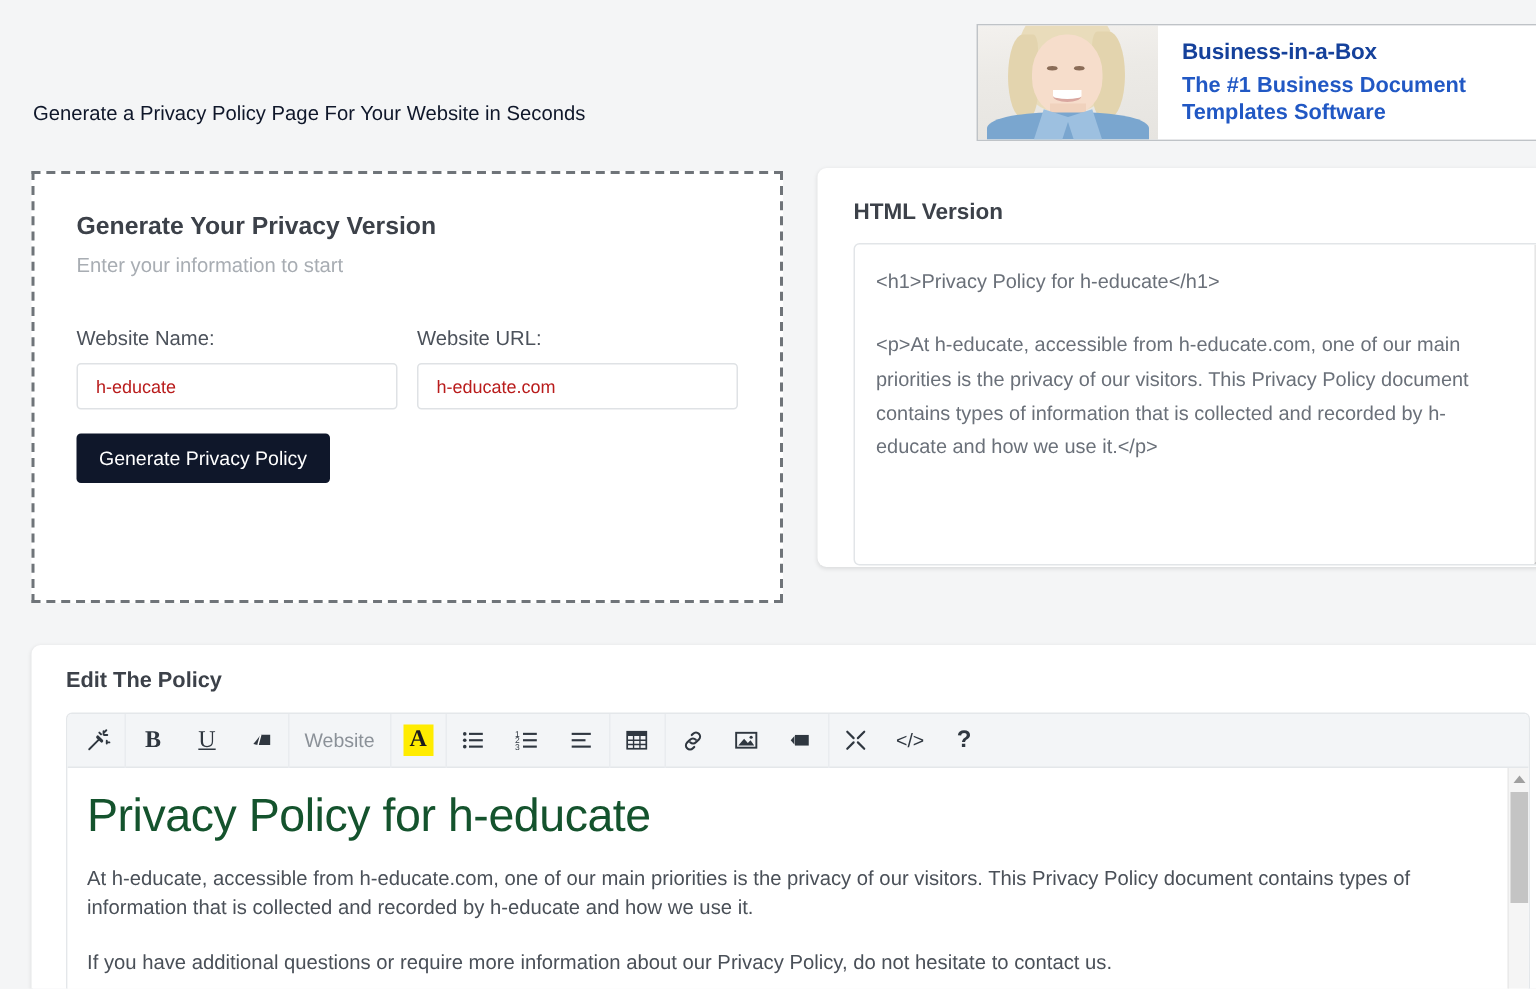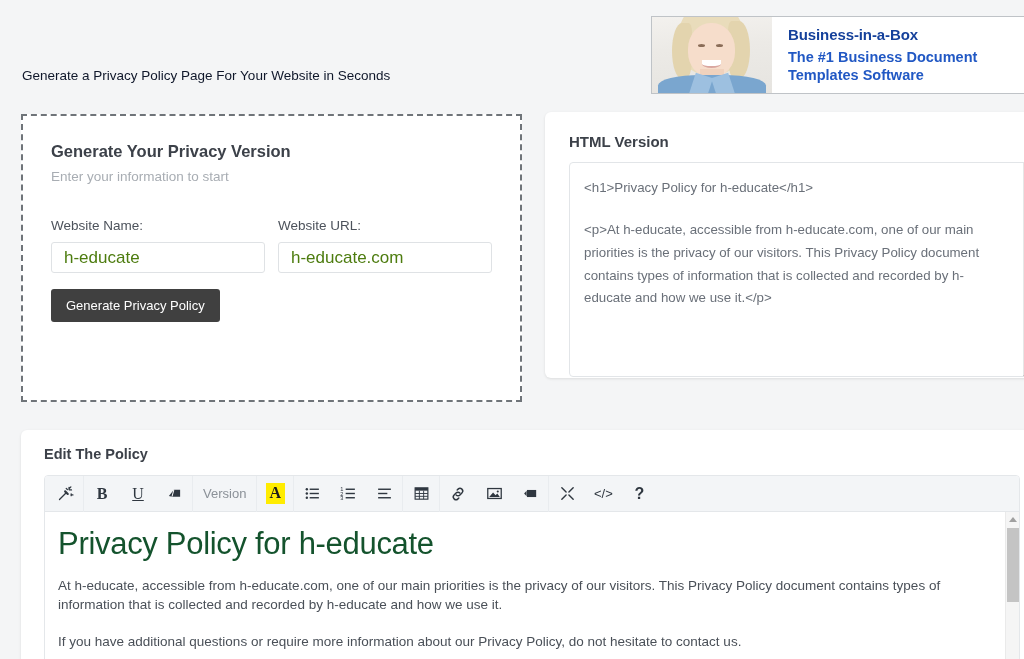--- a/index.html
+++ b/index.html
@@ -182,30 +182,30 @@
     color: #4c525b;
     margin-bottom: 9px;
   }
   .field-input {
     width: 100%;
     height: 31px;
     border: 1px solid #dfe2e5;
     border-radius: 3px;
     background: #ffffff;
     font-family: "Liberation Sans", sans-serif;
-    font-size: 17px;
-    color: #4d7c0f;
+    font-size: 12px;
+    color: #b91c1c;
     padding: 0 12px;
     outline: none;
   }
   .gen-btn {
     margin-top: 16px;
     height: 33px;
     padding: 0 15px;
-    background: #404040;
+    background: #0f172a;
     border: none;
     border-radius: 3px;
     color: #ffffff;
     font-family: "Liberation Sans", sans-serif;
     font-size: 13px;
     cursor: pointer;
   }
 
   
   .html-card {
@@ -490,21 +490,21 @@
         </div>
         <div class="tb-btn">
           <svg width="15" height="15" viewBox="0 0 24 24">
             <path d="M3 16 L11 6 L21 6 L21 17 L8 17 Z" fill="#2f3740"></path>
             <path d="M11 6 L8 17" stroke="#ffffff" stroke-width="1.6" fill="none"></path>
           </svg>
         </div>
       </div>
 
       <div class="tb-group">
-        <div class="tb-font">Version</div>
+        <div class="tb-font">Website</div>
       </div>
 
       <div class="tb-group">
         <div class="tb-btn">
           <span class="tb-hl">A</span>
         </div>
       </div>
 
       <div class="tb-group">
         <div class="tb-btn">

